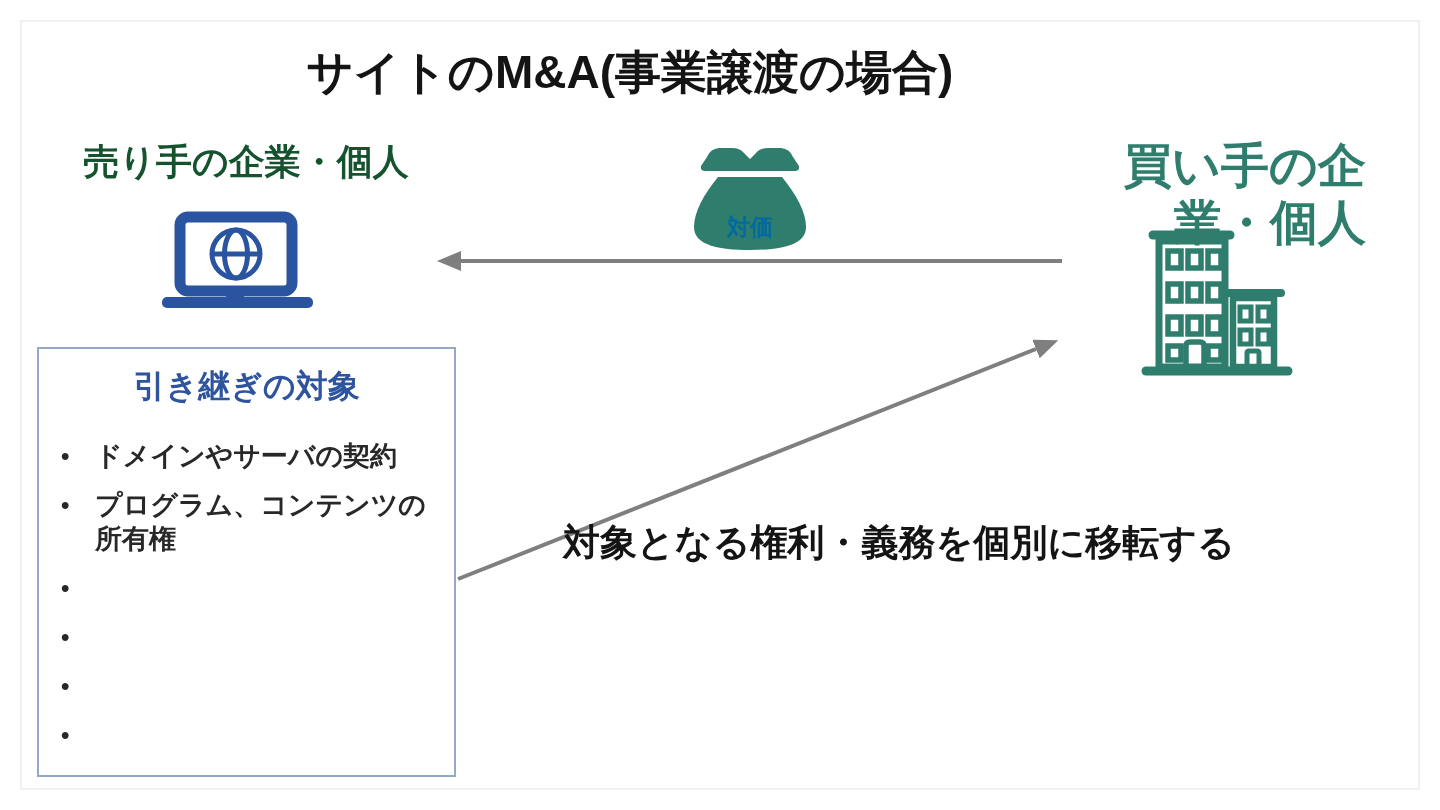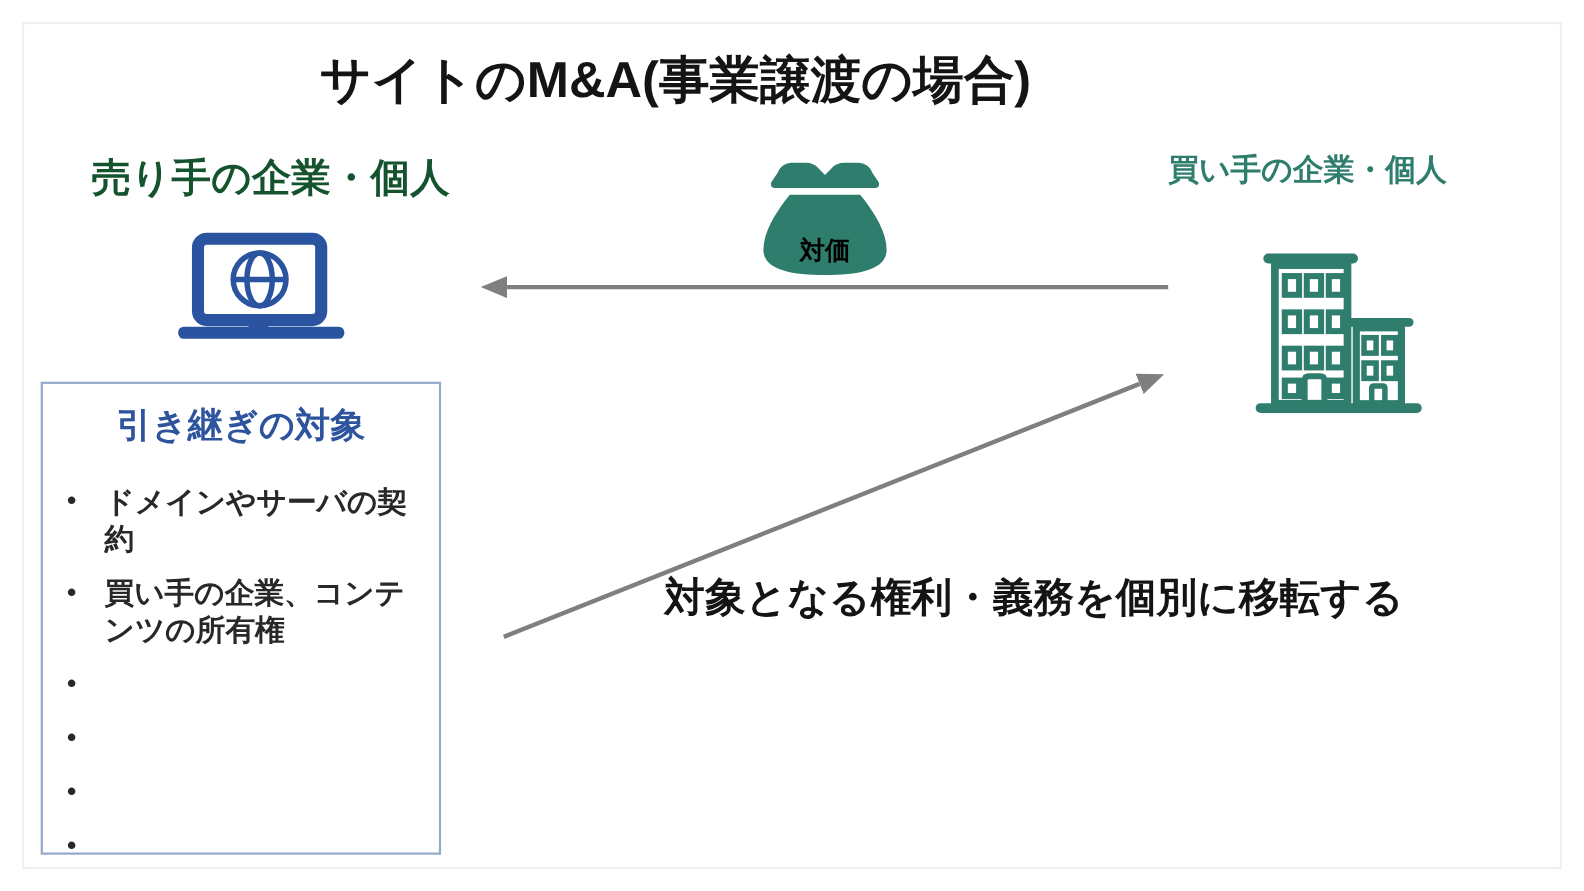--- a/index.html
+++ b/index.html
@@ -3,41 +3,41 @@
 <meta charset="utf-8">
 <style>
   html,body{margin:0;padding:0;background:#fff;}
   .slide{
     position:relative;width:1440px;height:810px;background:#ffffff;
     font-family:"Liberation Sans",sans-serif;overflow:hidden;
   }
   .frame{position:absolute;inset:20px;border:2px solid #eef0f1;pointer-events:none;}
   .abs{position:absolute;}
   .title{
-    left:0;top:42px;width:1228px;text-align:center;
+    left:16px;top:42px;width:1228px;text-align:center;
     font-size:46px;font-weight:700;color:#141414;letter-spacing:0px;
   }
   .seller-label{
     left:46px;top:138px;width:400px;text-align:center;
     font-size:36px;font-weight:700;color:#14532d;
   }
   .buyer-label{
-    left:1062px;top:138px;width:304px;text-align:left;
-    font-size:28px;font-weight:700;color:#2f7d6c;line-height:1.18;
+    left:1062px;top:138px;width:304px;text-align:right;
+    font-size:48px;font-weight:700;color:#2f7d6c;line-height:1.18;
   }
   .payment-label{
     left:694px;top:212px;width:112px;text-align:center;
-    font-size:23px;font-weight:700;color:#000000;
+    font-size:23px;font-weight:700;color:#0369a1;
   }
   .note{
-    left:540px;top:518px;width:800px;text-align:center;
+    left:563px;top:518px;width:800px;
     font-size:37px;font-weight:700;color:#141414;white-space:nowrap;
   }
   .transfer-box{
-    left:37px;top:347px;width:364px;height:430px;box-sizing:border-box;
+    left:37px;top:347px;width:419px;height:430px;box-sizing:border-box;
     border:2px solid #93a8cb;background:#ffffff;
   }
   .transfer-box h2{
     margin:16px 0 0 0;text-align:center;
     font-size:32px;font-weight:700;color:#2e549e;
   }
   .transfer-list{
     list-style:none;margin:30px 0 0 0;padding:0 14px 0 22px;
   }
   .transfer-list li{
@@ -124,21 +124,21 @@
 
   <div class="abs transfer-box">
     <h2>引き継ぎの対象</h2>
     <ul class="transfer-list">
       <li>
         <span class="bullet">•</span>
         <span>ドメインやサーバの契約</span>
       </li>
       <li>
         <span class="bullet">•</span>
-        <span>買い手の企業、コンテンツの所有権</span>
+        <span>プログラム、コンテンツの所有権</span>
       </li>
       <li>
         <span class="bullet">•</span>
       </li>
       <li>
         <span class="bullet">•</span>
       </li>
       <li>
         <span class="bullet">•</span>
       </li>

